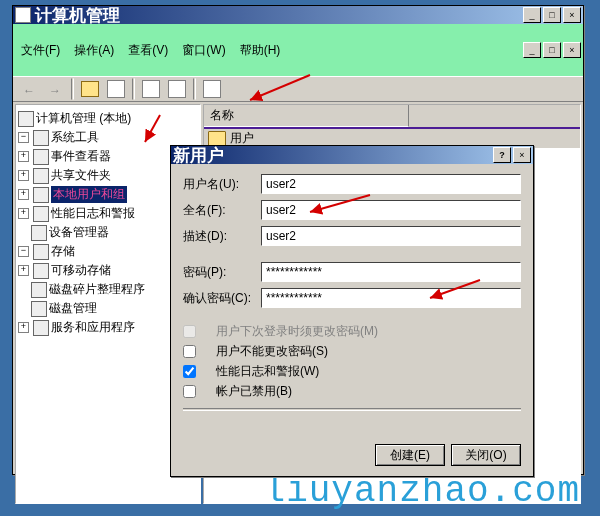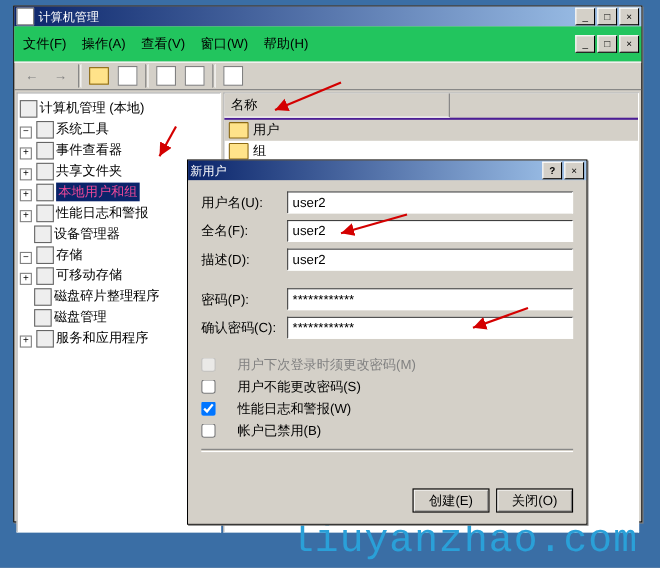--- a/index.html
+++ b/index.html
@@ -1,43 +1,43 @@
 <!DOCTYPE html>
 <html><head>
 <meta charset="utf-8">
 <style>
 html,body{margin:0;padding:0;font-family:"Microsoft YaHei","SimSun",Tahoma,sans-serif;font-size:12px;background:#3a6ea5;color:#000}
 .desktop{position:relative;width:600px;height:516px;overflow:hidden}
 .win{position:absolute;background:#d4d0c8;border:1px solid #000;box-shadow:1px 1px 0 #808080}
 .win-main{left:12px;top:5px;width:570px;height:468px}
 .titlebar{height:18px;background:linear-gradient(to right,#0a246a,#a6caf0);color:#fff;display:flex;align-items:center;padding:0 2px}
 .titlebar .ticon{width:14px;height:14px;margin-right:4px;background:#fff;border:1px solid #808080}
-.titlebar .ttext{flex:1;font-size:11px;font-weight:normal}
+.titlebar .ttext{flex:1;font-size:17px;font-weight:bold}
 .titlebar .tbtns{display:flex;gap:2px}
 .tbtn{width:16px;height:14px;background:#d4d0c8;border:1px solid #fff;border-right-color:#000;border-bottom-color:#000;font-size:9px;display:flex;align-items:center;justify-content:center;color:#000;font-family:Marlett,Arial}
-.menubar{display:flex;height:20px;align-items:center;padding:6px 2px;background:#22c55e;justify-content:space-between}
+.menubar{display:flex;height:20px;align-items:center;padding:16px 2px;background:#86efac;justify-content:space-between}
 .menus{display:flex;gap:2px}
 .menu{padding:2px 6px}
 .mmicro{display:flex;gap:2px}
 .toolbar{height:24px;display:flex;align-items:center;padding:0 4px;border-top:1px solid #fff;border-bottom:1px solid #808080;gap:2px}
 .tool{width:22px;height:22px;display:flex;align-items:center;justify-content:center;border:1px solid transparent}
 .tool.sep{width:1px;height:20px;border-left:1px solid #808080;border-right:1px solid #fff;margin:0 2px}
 .arrow-l::before{content:"←";font-size:12px;color:#808080}
 .arrow-r::before{content:"→";font-size:12px;color:#808080}
 .folder-up{width:16px;height:14px;background:#ffe38a;border:1px solid #8b6914;position:relative}
 .iconbox{width:16px;height:16px;border:1px solid #808080;background:#fff}
 .body-split{display:flex;height:calc(100% - 64px)}
 .tree{width:180px;border:1px inset #fff;margin:2px;background:#fff;overflow:auto;padding:4px 2px}
 .list{flex:1;border:1px inset #fff;margin:2px 2px 2px 0;background:#fff;position:relative}
 .list-header{background:#d4d0c8;border-bottom:2px solid #4c1d95;display:flex}
 .list-header .col{padding:2px 6px;border-right:1px solid #808080;border-bottom:1px solid #fff;flex:0 0 192px}
 .list-row{display:flex;align-items:center;padding:1px 4px;gap:4px}
 .list-row.sel{background:#d4d0c8}
 .folder-icon{width:16px;height:13px;background:#ffe38a;border:1px solid #8b6914;border-radius:1px;position:relative}
-.tree .node{display:flex;align-items:flex-end;gap:2px;padding:1px 0;white-space:nowrap}
+.tree .node{display:flex;align-items:center;gap:2px;padding:1px 0;white-space:nowrap}
 .tree .exp{width:9px;height:9px;border:1px solid #808080;font-size:9px;line-height:7px;text-align:center;margin-right:2px;background:#fff}
 .tree .ticon2{width:14px;height:14px;border:1px solid #666;background:#eee}
 .tree .lbl.sel{background:#0a246a;color:#ec4899;padding:0 2px}
 .ind1{padding-left:14px}.ind2{padding-left:28px}
 
 .win-dlg{left:170px;top:145px;width:362px;height:330px;z-index:5}
 .dlg-body{padding:10px 12px 6px;background:#d4d0c8;height:calc(100% - 18px);box-sizing:border-box;position:relative}
 .frow{display:flex;align-items:center;margin-bottom:6px}
 .frow .flabel{width:78px}
 .frow input[type=text],.frow input[type=password]{flex:1;height:18px;border:1px solid #808080;border-top-color:#404040;border-left-color:#404040;border-right-color:#fff;border-bottom-color:#fff;background:#fff;padding:0 4px;font-size:12px;font-family:inherit}

